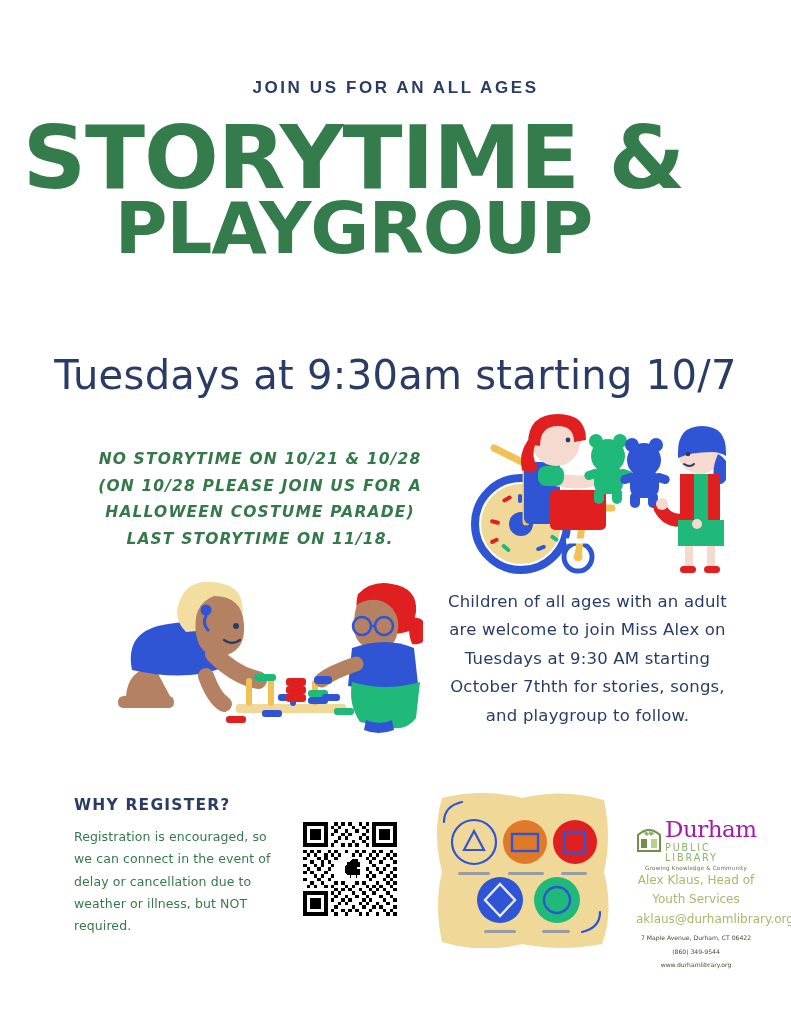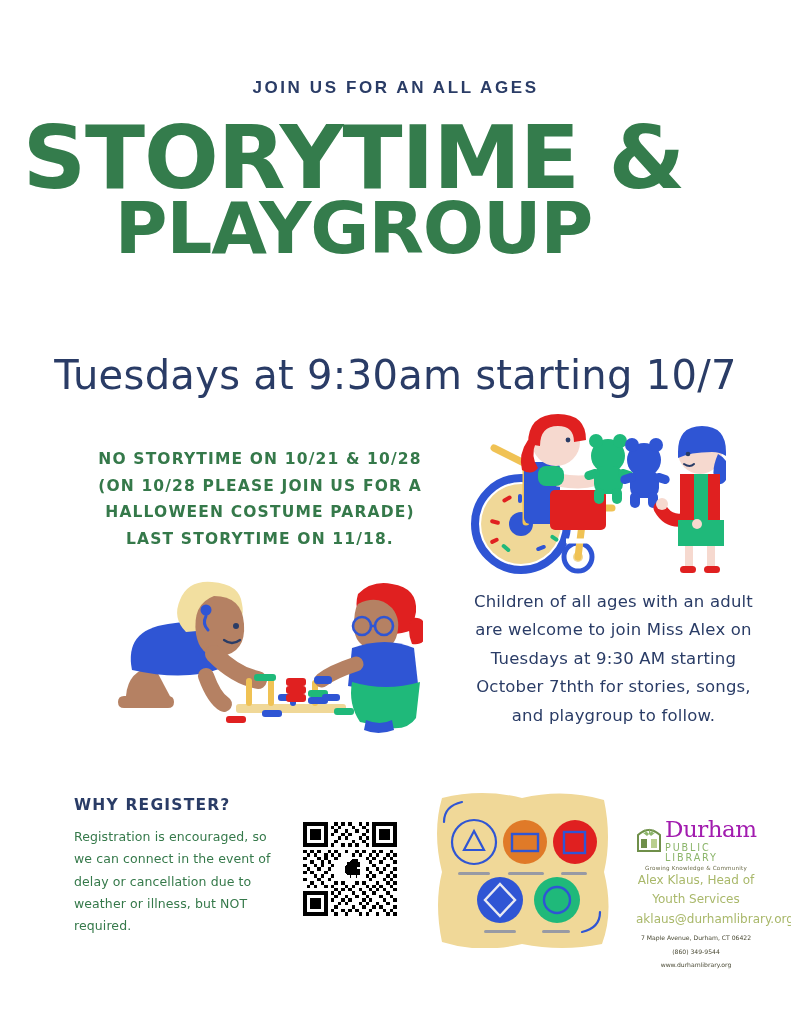--- a/index.html
+++ b/index.html
@@ -74,35 +74,35 @@
     position: absolute;
     top: 446px;
     left: 60px;
     width: 400px;
     text-align: center;
     color: #35794a;
     font-size: 15.5px;
     font-weight: 700;
     letter-spacing: 1.15px;
     line-height: 1.72;
+    font-style: italic;
   }
   .schedule-notes div { white-space: nowrap; }
 
   
   .description {
     position: absolute;
     top: 588px;
     left: 445px;
     width: 285px;
     text-align: center;
     color: #2a3c66;
     font-size: 16.5px;
     line-height: 1.72;
     letter-spacing: 0.2px;
-    margin-left: 26px;
   }
 
   
   .why-register {
     position: absolute;
     top: 796px;
     left: 74px;
     width: 215px;
   }
   .why-register-heading {

